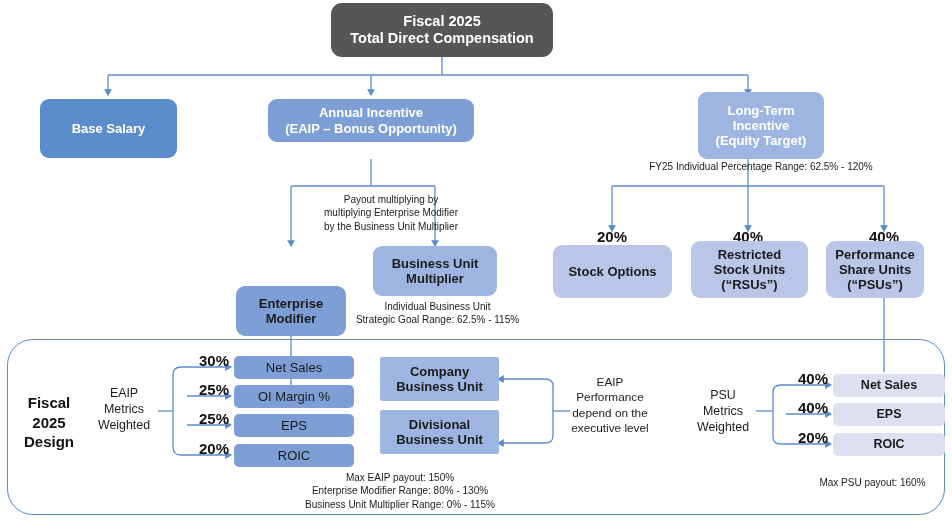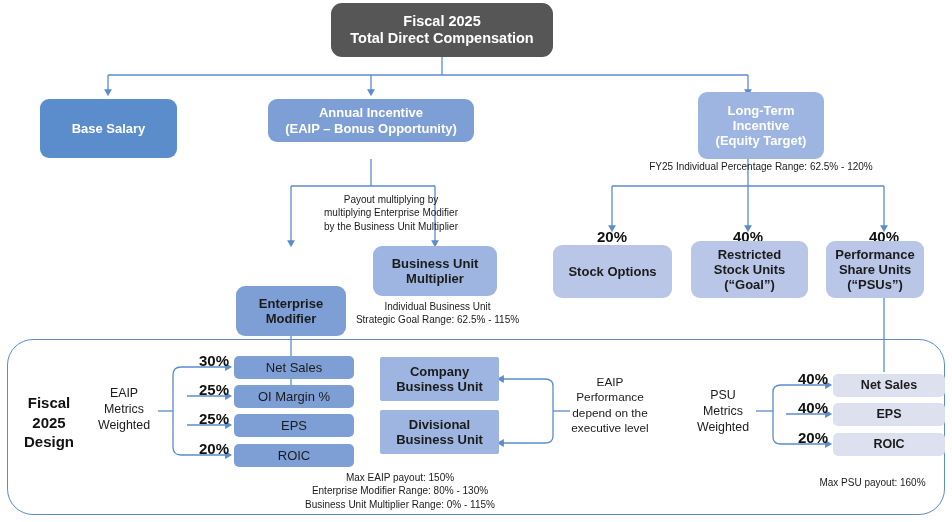--- a/index.html
+++ b/index.html
@@ -239,21 +239,21 @@
   <div class="pct" style="left:587px; top:228px; width:50px;">20%</div>
   <div class="node n-pale" style="left:553px; top:245px; width:119px; height:53px;">
     <span>Stock Options</span>
   </div>
 
   <div class="pct" style="left:723px; top:228px; width:50px;">40%</div>
   <div class="node n-pale" style="left:691px; top:241px; width:117px; height:57px;">
     <span>
       <span>Restricted</span>
       <span>Stock Units</span>
-      <span>(“Goal”)</span>
+      <span>(“RSUs”)</span>
     </span>
   </div>
 
   <div class="pct" style="left:859px; top:228px; width:50px;">40%</div>
   <div class="node n-pale" style="left:826px; top:241px; width:98px; height:57px;">
     <span>
       <span>Performance</span>
       <span>Share Units</span>
       <span>(“PSUs”)</span>
     </span>

